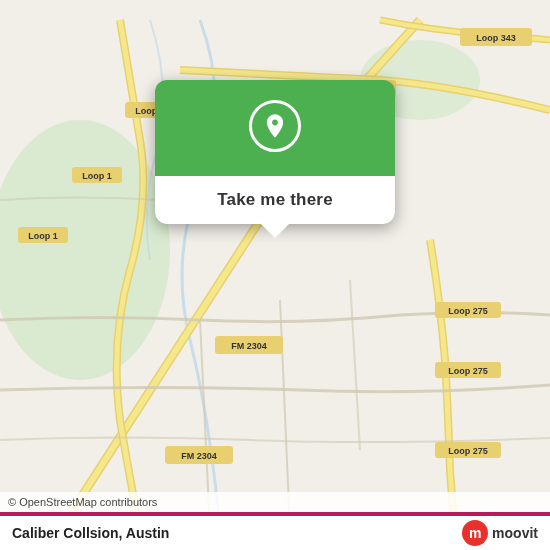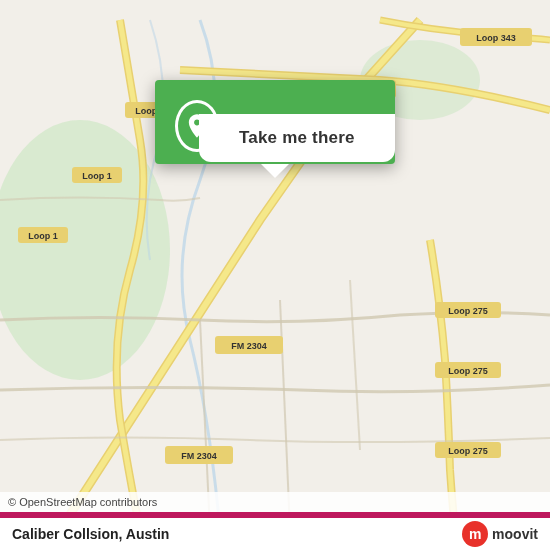--- a/index.html
+++ b/index.html
@@ -35,22 +35,23 @@
       height: 100%;
     }
 
     
     .popup-card {
       position: absolute;
       top: 80px;
       left: 155px;
       width: 240px;
       background: #4caf50;
-      border-radius: 4px;
-      display: flex;
+      border-radius: 12px;
+      display: flex;
+      flex-direction: column;
       align-items: center;
       padding: 20px 20px 0 20px;
       box-shadow: 0 4px 16px rgba(0,0,0,0.35);
       z-index: 10;
     }
 
     .popup-card::after {
       content: '';
       position: absolute;
       bottom: -14px;
@@ -111,21 +112,21 @@
       position: absolute;
       bottom: 0;
       left: 0;
       right: 0;
       height: 38px;
       background: white;
       display: flex;
       align-items: center;
       justify-content: space-between;
       padding: 0 12px;
-      border-top: 6px solid #be185d;
+      border-top: 4px solid #be185d;
       z-index: 10;
     }
 
     .place-name {
       font-size: 14px;
       font-weight: 600;
       color: #222;
     }
 
     .moovit-logo {

